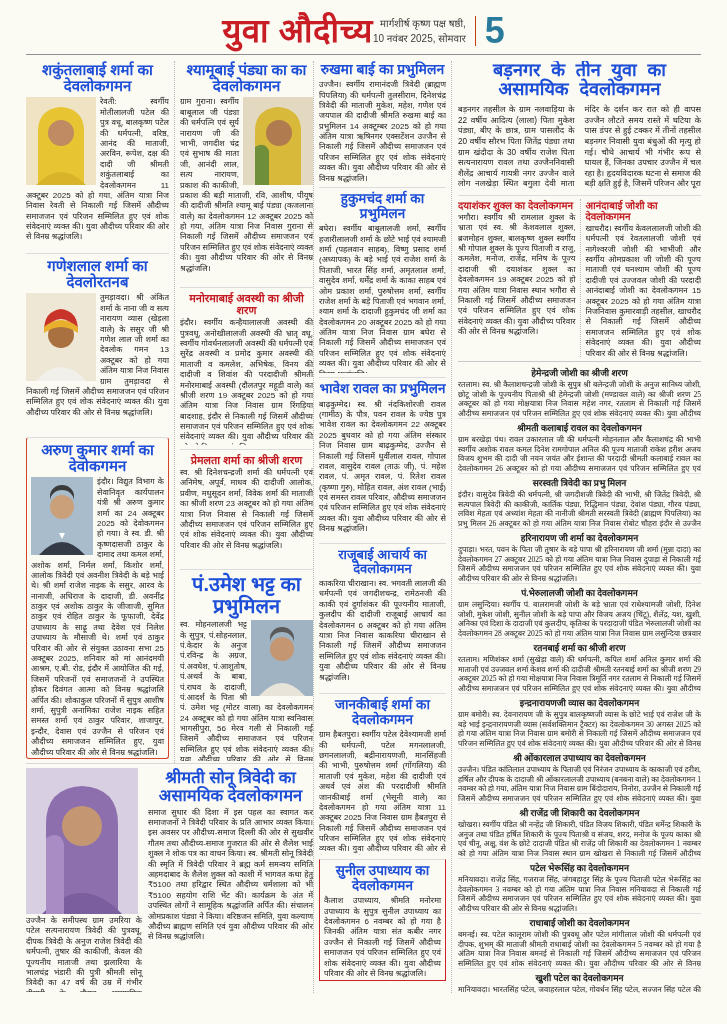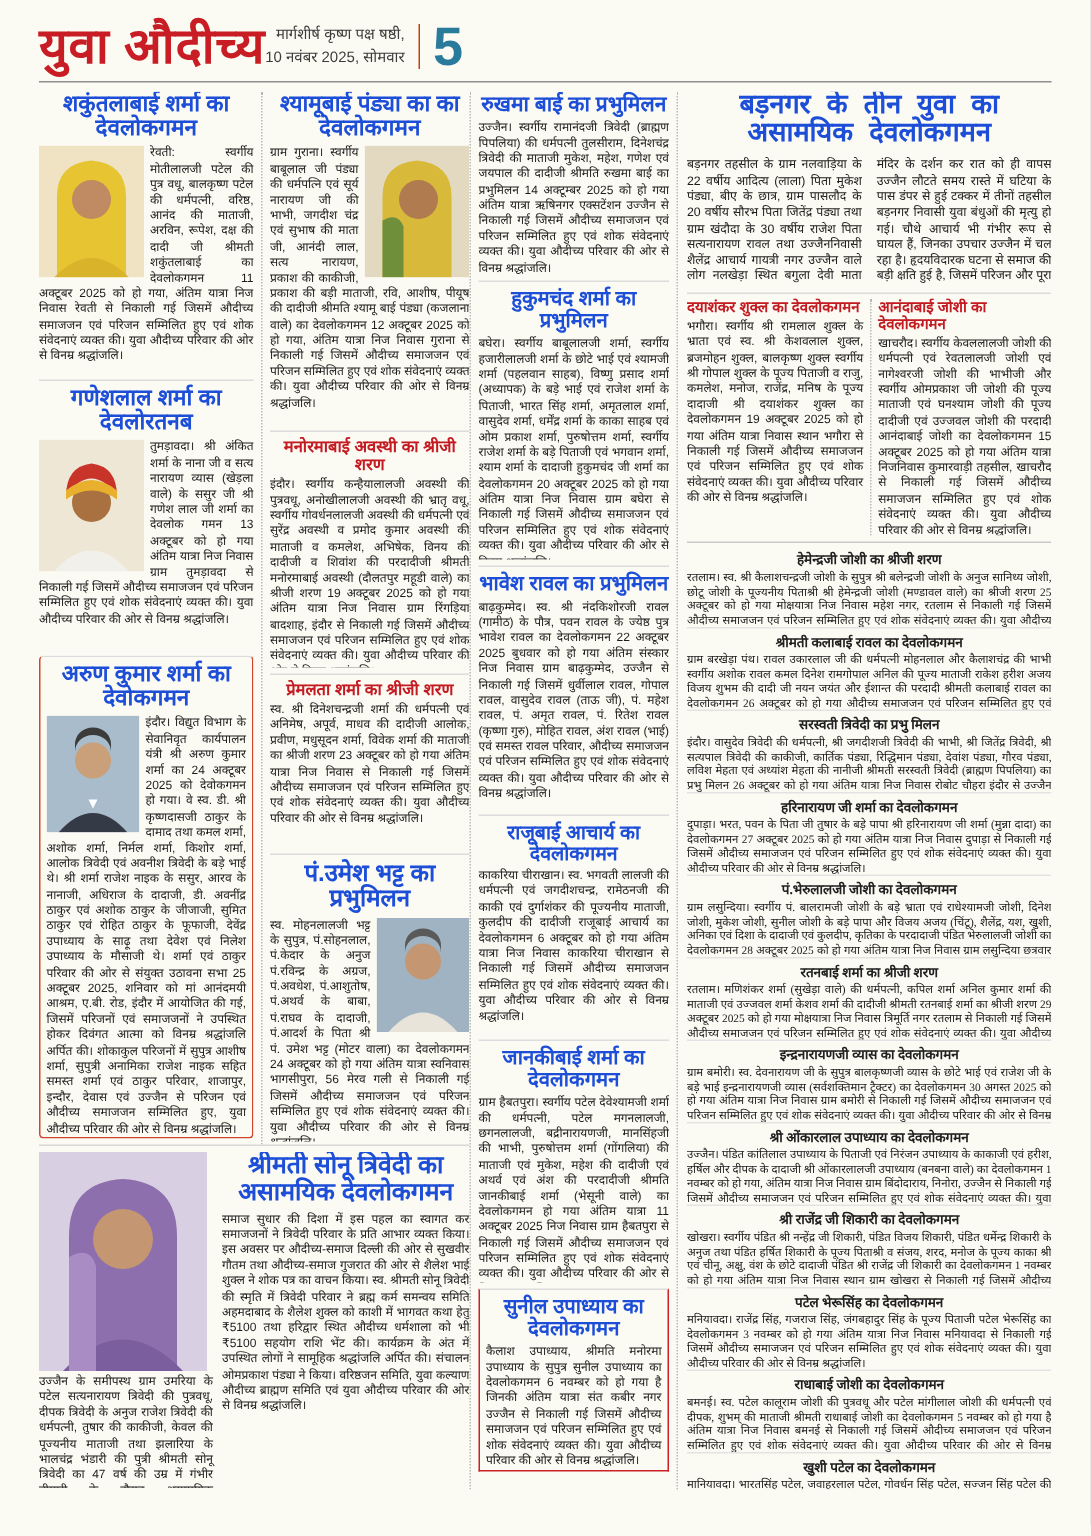--- a/index.html
+++ b/index.html
@@ -1,19 +1,19 @@
 <!DOCTYPE html>
 <html lang="hi"><head>
 <meta charset="utf-8">
 <style>
   html,body{margin:0;padding:0;background:#d9d9d9;}
   .page{width:727px;height:1024px;margin:0 auto;background:#fbfaf3;overflow:hidden;
         font-family:"Liberation Sans","DejaVu Sans",sans-serif;color:#1c1c1c;position:relative;}
   
-  header{display:flex;justify-content:flex-start;align-items:flex-end;padding:14px 26px 4px 26px;}
+  header{display:flex;justify-content:center;align-items:flex-end;padding:14px 26px 4px 26px;}
   .masthead{color:#c81d25;font-size:33px;font-weight:bold;letter-spacing:.5px;line-height:1;}
   .header-right{display:flex;align-items:center;}
   .date-block{font-size:10px;color:#3d3d3d;text-align:right;line-height:1.5;
               border-right:1px solid #c2410c;padding-right:9px;margin-right:9px;}
   .pageno{font-size:36px;color:#2a7b9b;font-weight:bold;line-height:.9;}
   .rule{border-top:1.5px solid #8f8f8f;margin:3px 26px 0 26px;}
   
   .content{display:flex;margin:6px 26px 0 26px;height:932px;overflow:hidden;}
   .left-pair{width:287px;flex:none;}
   .pair-row{display:flex;height:702px;overflow:hidden;}
@@ -140,21 +140,21 @@
             <h3 class="small-red">मनोरमाबाई अवस्थी का श्रीजी शरण</h3>
             <div class="body">इंदौर। स्वर्गीय कन्हैयालालजी अवस्थी की पुत्रवधू, अनोखीलालजी अवस्थी की भ्रातृ वधू, स्वर्गीय गोवर्धनलालजी अवस्थी की धर्मपत्नी एवं सुरेंद्र अवस्थी व प्रमोद कुमार अवस्थी की माताजी व कमलेश, अभिषेक, विनय की दादीजी व शिवांश की परदादीजी श्रीमती मनोरमाबाई अवस्थी (दौलतपुर महूडी वाले) का श्रीजी शरण 19 अक्टूबर 2025 को हो गया अंतिम यात्रा निज निवास ग्राम रिंगड़िया बादशाह, इंदौर से निकाली गई जिसमें औदीच्य समाजजन एवं परिजन सम्मिलित हुए एवं शोक संवेदनाएं व्यक्त की। युवा औदीच्य परिवार की ओर से विनम्र श्रद्धांजलि।</div>
           </article>
 
           <article class="art h-prem">
             <h3 class="small-red">प्रेमलता शर्मा का श्रीजी शरण</h3>
             <div class="body">स्व. श्री दिनेशचन्द्रजी शर्मा की धर्मपत्नी एवं अनिमेष, अपूर्व, माधव की दादीजी आलोक, प्रवीण, मधुसूदन शर्मा, विवेक शर्मा की माताजी का श्रीजी शरण 23 अक्टूबर को हो गया अंतिम यात्रा निज निवास से निकाली गई जिसमें औदीच्य समाजजन एवं परिजन सम्मिलित हुए एवं शोक संवेदनाएं व्यक्त की। युवा औदीच्य परिवार की ओर से विनम्र श्रद्धांजलि।</div>
           </article>
 
           <article class="art h-umesh">
-            <h2 class="big" style="font-size:16px">पं.उमेश भट्ट का प्रभुमिलन</h2>
+            <h2 class="big" style="font-size:20px">पं.उमेश भट्ट का प्रभुमिलन</h2>
             <span class="photo right" style="width:62px;height:76px">
               <svg viewBox="0 0 62 76" width="62" height="76">
                   <rect width="62" height="76" fill="#9fb3c2"></rect>
                   <circle cx="31" cy="29" r="12" fill="#c49772"></circle>
                   <path d="M19 23 a12 11 0 0 1 24 0 l0 -5 a12 11 0 0 0 -24 0 Z" fill="#5a5a5a"></path>
                   <path d="M8 76 Q31 50 54 76 Z" fill="#e8e4da"></path>
                 </svg>
             </span>
             <div class="body">स्व. मोहनलालजी भट्ट के सुपुत्र, पं.सोहनलाल, पं.केदार के अनुज पं.रविन्द्र के अग्रज, पं.अवधेश, पं.आशुतोष, पं.अथर्व के बाबा, पं.राघव के दादाजी, पं.आदर्श के पिता श्री पं. उमेश भट्ट (मोटर वाला) का देवलोकगमन 24 अक्टूबर को हो गया अंतिम यात्रा स्वनिवास भागसीपुरा, 56 मेरव गली से निकाली गई जिसमें औदीच्य समाजजन एवं परिजन सम्मिलित हुए एवं शोक संवेदनाएं व्यक्त की। युवा औदीच्य परिवार की ओर से विनम्र श्रद्धांजलि।</div>
           </article>

